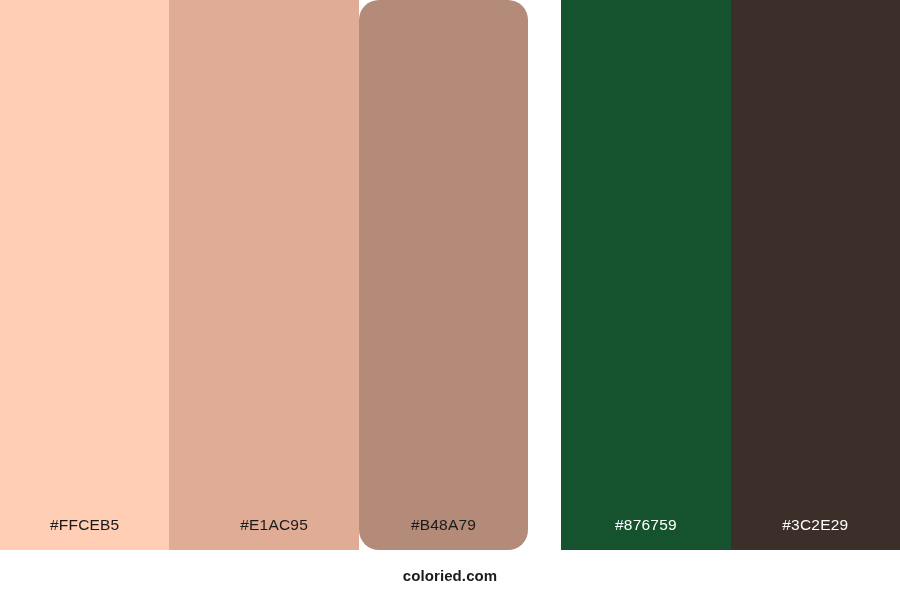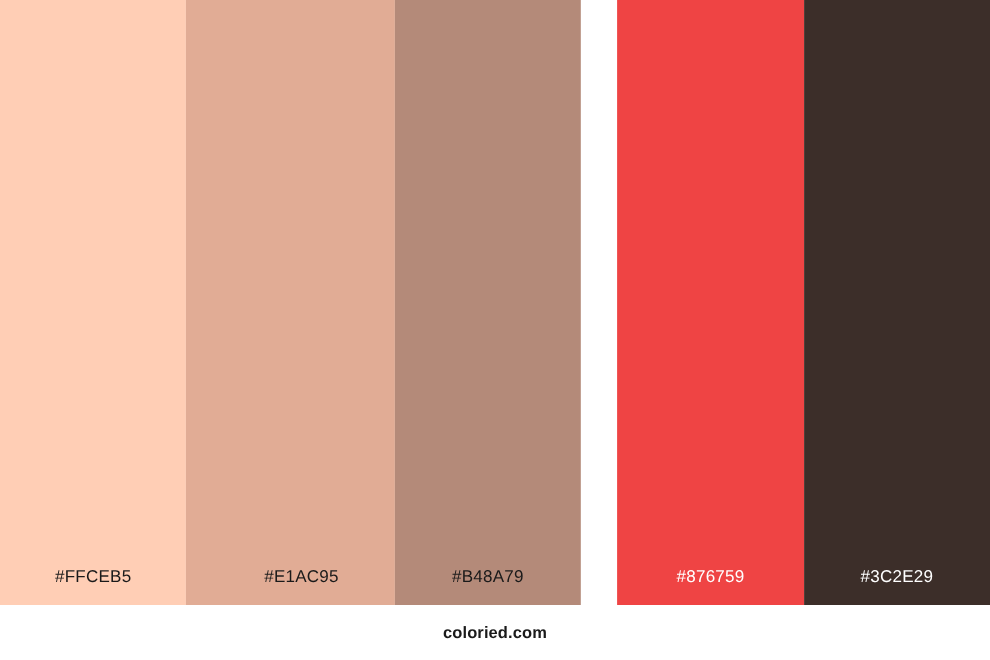--- a/index.html
+++ b/index.html
@@ -73,25 +73,25 @@
   <div class="palette-strip">
 
     <div class="swatch" style="background: rgb(255, 206, 181);">
       <span class="swatch-label" style="color: rgb(26, 26, 26);">#FFCEB5</span>
     </div>
 
     <div class="swatch" style="background: rgb(225, 172, 149); padding-left: 20px;">
       <span class="swatch-label" style="color: rgb(26, 26, 26);">#E1AC95</span>
     </div>
 
-    <div class="swatch" style="background: rgb(180, 138, 121);">
+    <div class="swatch" style="background: rgb(180, 138, 121); border-radius: 20px;">
       <span class="swatch-label" style="color: rgb(26, 26, 26);">#B48A79</span>
     </div>
 
-    <div class="swatch" style="background: #ef4444; margin-left: 33px;">
+    <div class="swatch" style="background: #14532d; margin-left: 33px;">
       <span class="swatch-label" style="color: rgb(255, 255, 255);">#876759</span>
     </div>
 
     <div class="swatch" style="background: rgb(60, 46, 41); justify-content: flex-end;">
       <span class="swatch-label" style="color: rgb(255, 255, 255);">#3C2E29</span>
     </div>
 
   </div>
 
   <div class="footer-bar">

